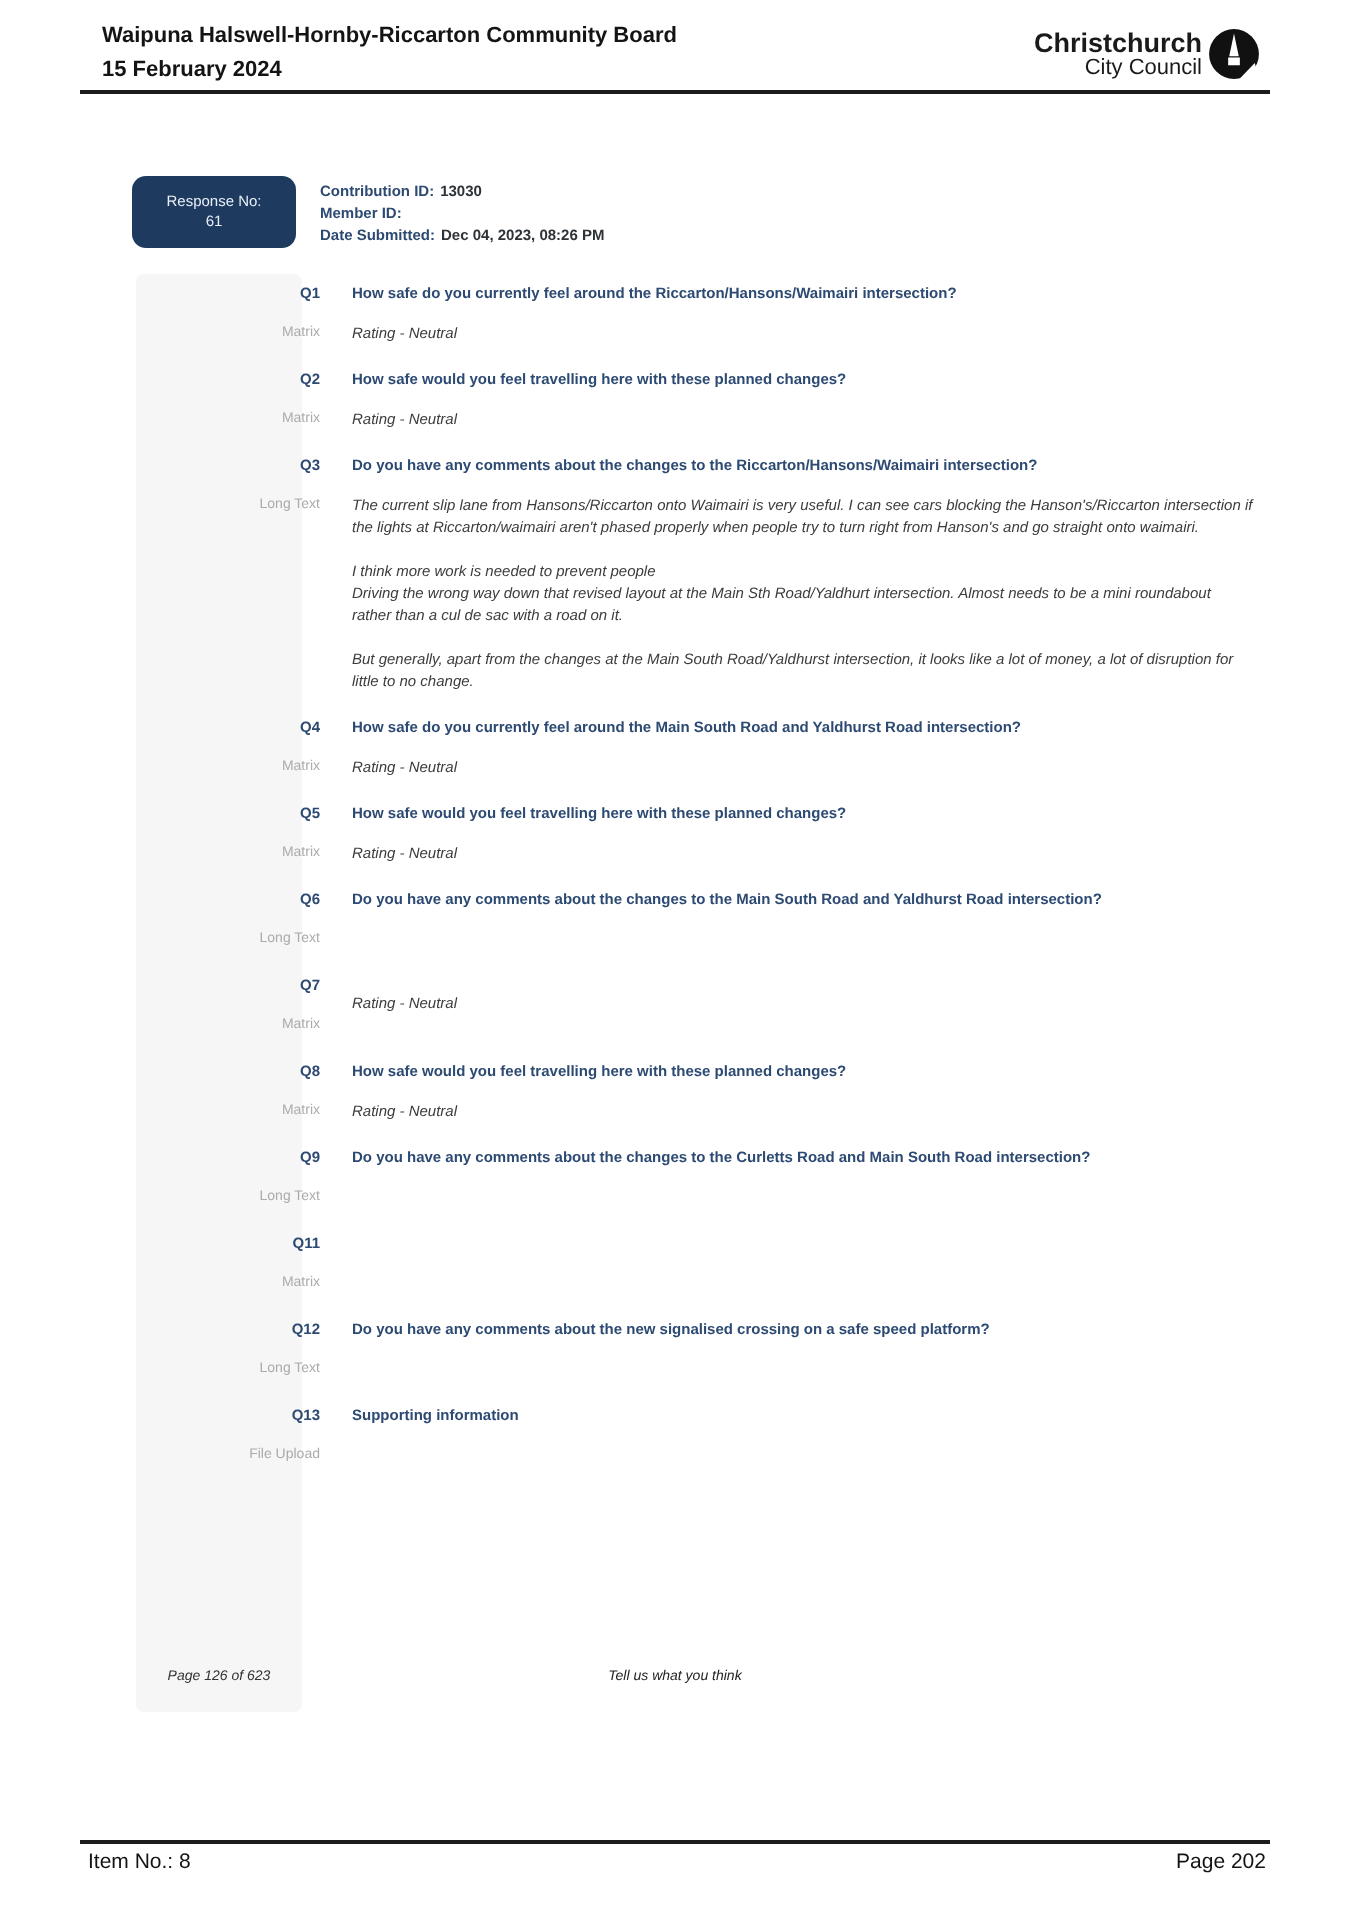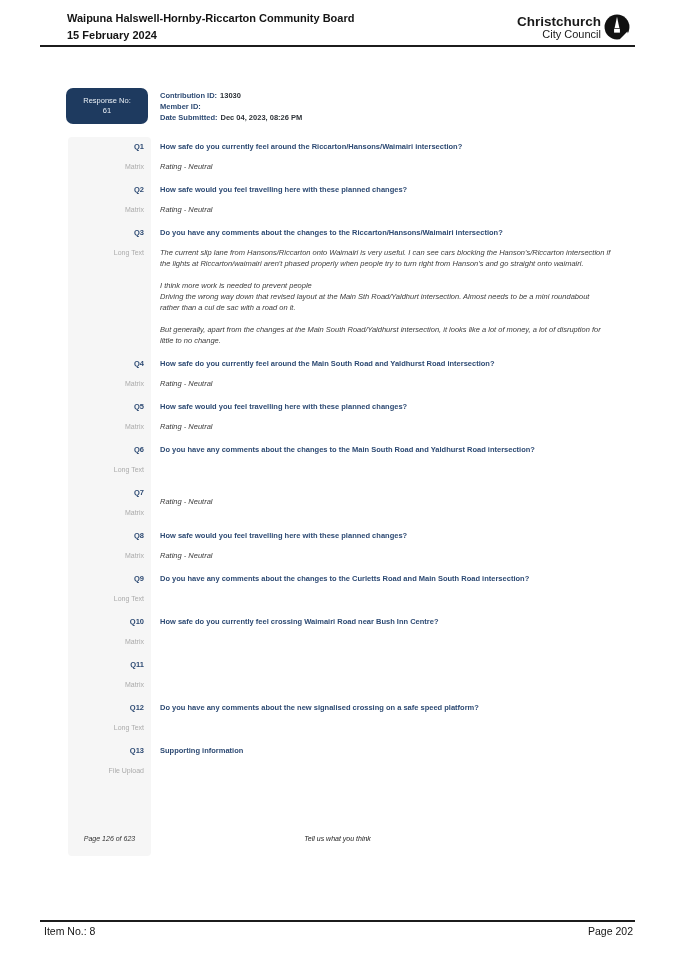--- a/index.html
+++ b/index.html
@@ -3,39 +3,39 @@
 <meta charset="utf-8">
 <style>
   :root{
     --navy:#2d4a73; --badge:#1e3a5f; --text:#3c3c3c; --muted:#ababab;
     --sidebar:#f6f6f6; --brand-navy:#1b2b4b; --brand-cyan:#38b6d9; --ink:#141414;
   }
   html,body{margin:0;padding:0;background:#ffffff;}
   .page{position:relative;width:675px;height:954px;background:#fff;overflow:hidden;
         font-family:"Liberation Sans", sans-serif;}
   
-  .header{position:absolute;left:67px;top:10px;}
+  .header{position:absolute;left:51px;top:10px;}
   .header-title{font-size:11px;font-weight:bold;color:var(--ink);line-height:16.5px;white-space:nowrap;}
   .ccc-logo{position:absolute;right:45px;top:14px;display:flex;align-items:center;}
   .ccc-text{text-align:right;color:#1a1a1a;font-family:Liberation Sans, sans-serif;margin-right:3px;}
   .ccc-line1{font-size:13.5px;font-weight:bold;line-height:13px;}
   .ccc-line2{font-size:11px;line-height:12px;}
   .header-rule{position:absolute;left:40px;right:40px;top:45px;height:2px;background:#1c1c1c;}
   
   .meta{position:absolute;left:66px;top:88px;display:flex;align-items:flex-start;}
   .badge{width:82px;height:36px;background:var(--badge);border-radius:7px;color:#e9eff6;
          font-size:7.5px;line-height:10px;display:flex;flex-direction:column;justify-content:center;
          align-items:center;text-align:center;}
   .meta-fields{margin-left:12px;padding-top:2px;}
   .meta-row{font-size:7.5px;line-height:11px;font-weight:bold;white-space:nowrap;}
   .meta-label{color:var(--navy);}
   .meta-value{color:#2e3338;margin-left:3px;}
   
   .sidebar-bg{position:absolute;left:68px;top:137px;width:83px;height:719px;background:var(--sidebar);border-radius:4px;}
-  .questions{position:absolute;left:68px;top:141px;width:552px;}
+  .questions{position:absolute;left:84px;top:141px;width:552px;}
   .q-row{display:flex;margin-bottom:12px;}
   .q-left{flex:none;width:83px;text-align:right;padding-right:7px;box-sizing:border-box;}
   .q-num{font-size:7.5px;font-weight:bold;color:var(--navy);line-height:11px;}
   .q-type{font-size:7px;color:var(--muted);line-height:11px;margin-top:9px;}
   .q-right{padding-left:9px;width:460px;box-sizing:border-box;}
   .q-title{font-size:7.5px;font-weight:bold;color:var(--navy);line-height:11px;}
   .q-answer{font-size:7.5px;color:var(--text);line-height:11px;margin-top:9px;font-style:italic;}
   .q-answer p{margin:0 0 11px 0;white-space:pre-line;}
   .q-answer p:last-child{margin-bottom:0;}
   
@@ -183,29 +183,20 @@
         <div class="q-left">
           <div class="q-num">Q9</div>
           <div class="q-type">Long Text</div>
         </div>
         <div class="q-right">
           <div class="q-title">Do you have any comments about the changes to the Curletts Road and Main South Road intersection?</div>
         </div>
       </div>
       <div class="q-row">
         <div class="q-left">
-          <div class="q-num">Q10</div>
-          <div class="q-type">Matrix</div>
-        </div>
-        <div class="q-right">
-          <div class="q-title">How safe do you currently feel crossing Waimairi Road near Bush Inn Centre?</div>
-        </div>
-      </div>
-      <div class="q-row">
-        <div class="q-left">
           <div class="q-num">Q11</div>
           <div class="q-type">Matrix</div>
         </div>
       </div>
       <div class="q-row">
         <div class="q-left">
           <div class="q-num">Q12</div>
           <div class="q-type">Long Text</div>
         </div>
         <div class="q-right">

